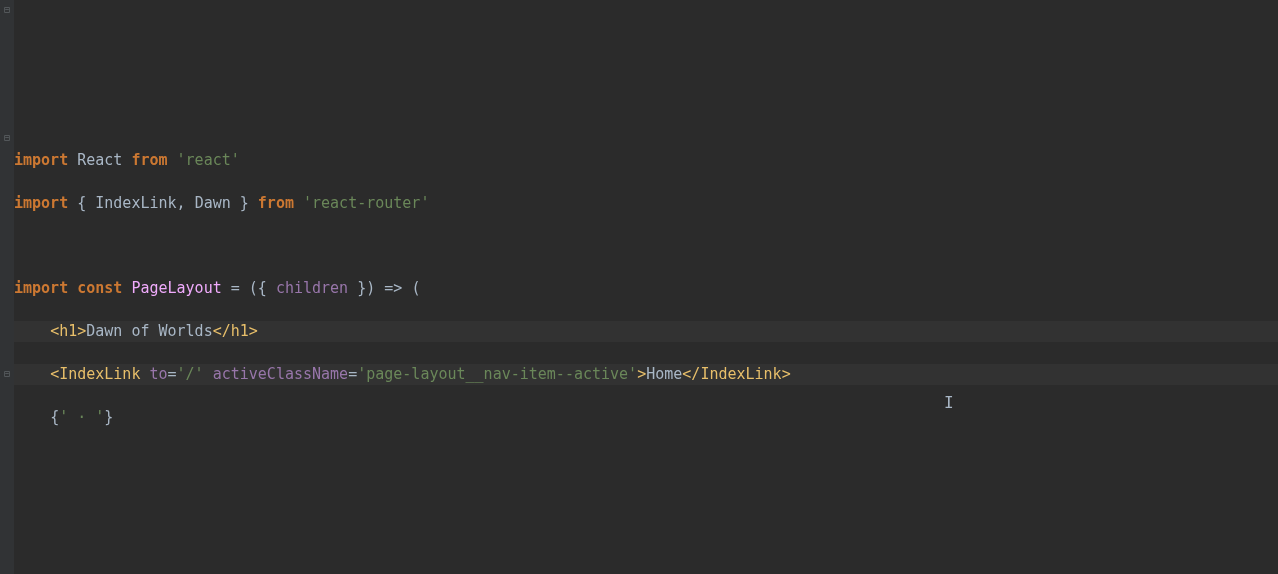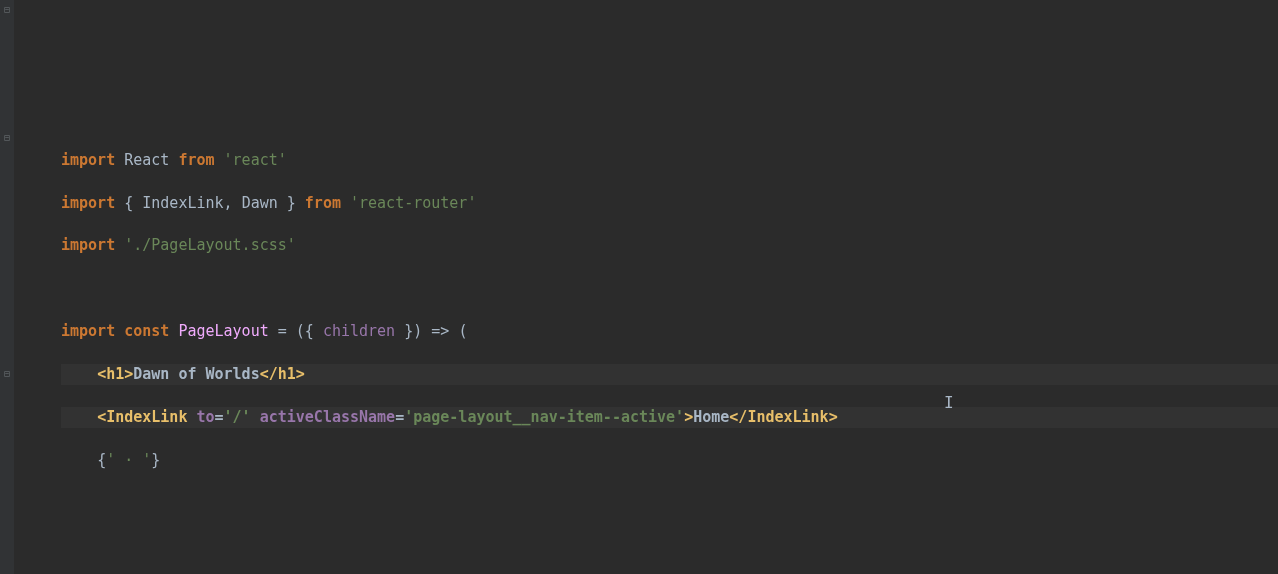--- a/index.html
+++ b/index.html
@@ -30,22 +30,22 @@
   .fold {
     position: absolute;
     left: 2px;
     width: 10px;
     height: 10px;
     font-size: 10px;
     color: #5e6366;
     line-height: 10px;
     text-align: center;
   }
-  .line { min-height: 21.4px; margin-left: 47px; }
-  .line.hl { background: #323232; font-weight: bold; }
+  .line { min-height: 21.4px; }
+  .line.hl { background: #323232; }
   .text-cursor {
     position: absolute;
     color: #a9b7c6;
     font-size: 16px;
     pointer-events: none;
   }            
   .kwb  { color: #cc7832; font-weight: bold; } 
   .id   { color: #a9b7c6; }            
   .def  { color: #f0abfc; }            
   .str  { color: #6a8759; }            
@@ -60,21 +60,20 @@
 
 <div class="gutter">
   <div class="fold" style="top:5px">⊟</div>
   <div class="fold" style="top:133px">⊟</div>
   <div class="fold" style="top:369px">⊟</div>
 </div>
 
 <div class="editor">
 <div class="line"><span class="kwb">import</span> <span class="id">React</span> <span class="kwb">from</span> <span class="str">'react'</span></div>
 <div class="line"><span class="kwb">import</span> <span class="op">{</span> <span class="id">IndexLink</span><span class="op">,</span> <span class="id">Dawn</span> <span class="op">}</span> <span class="kwb">from</span> <span class="str">'react-router'</span></div>
-<div class="line"><span class="kwb">import</span> <span class="str">'./PageLayout.scss'</span></div>
 <div class="line"></div>
 <div class="line"><span class="kwb">import</span> <span class="kwb">const</span> <span class="def">PageLayout</span> <span class="op">=</span> <span class="op">(</span><span class="op">{</span> <span class="attr">children</span> <span class="op">}</span><span class="op">)</span> <span class="op">=&gt;</span> <span class="op">(</span></div>
 <div class="line hl">    <span class="tag">&lt;</span><span class="tag">h1</span><span class="tag">&gt;</span><span class="id">Dawn of Worlds</span><span class="tag">&lt;/</span><span class="tag">h1</span><span class="tag">&gt;</span></div>
 <div class="line hl">    <span class="tag">&lt;</span><span class="tag">IndexLink</span> <span class="attr">to</span><span class="op">=</span><span class="str">'/'</span> <span class="attr">activeClassName</span><span class="op">=</span><span class="str">'page-layout__nav-item--active'</span><span class="tag">&gt;</span><span class="id">Home</span><span class="tag">&lt;/</span><span class="tag">IndexLink</span><span class="tag">&gt;</span></div>
 <div class="line">    <span class="op">{</span><span class="str">' · '</span><span class="op">}</span></div>
 
 
 
 
 

